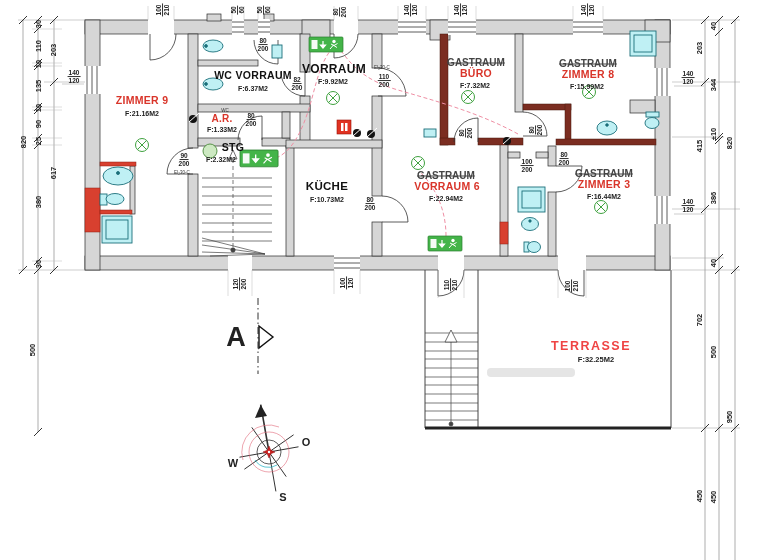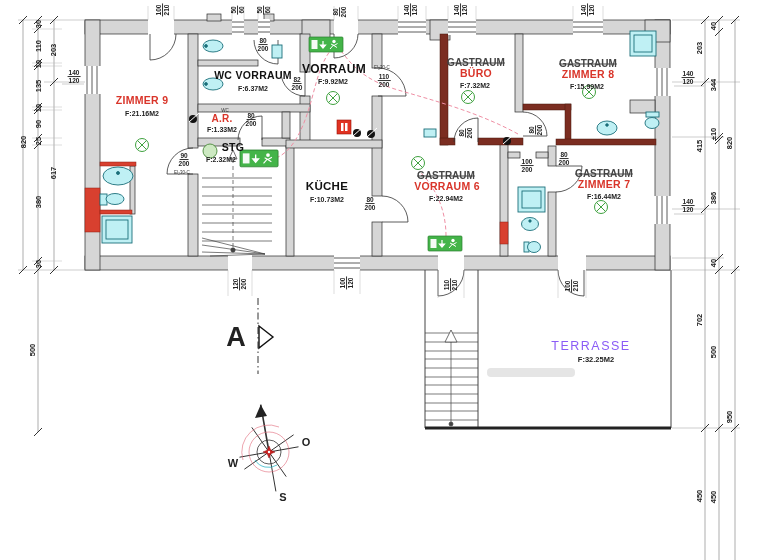--- a/index.html
+++ b/index.html
@@ -4,21 +4,21 @@
 <style>
   html,body{margin:0;padding:0;background:#fff;}
   #plan{position:relative;width:768px;height:560px;background:#ffffff;overflow:hidden;
         font-family:"Liberation Sans","DejaVu Sans",sans-serif;}
   #plan svg{position:absolute;left:0;top:0;}
   .lbl{position:absolute;transform:translate(-50%,-50%);white-space:nowrap;color:#111;}
   .room-name{font-weight:bold;font-size:10.5px;color:#d9352a;letter-spacing:.3px;}
   .room-name.black{color:#111;}
   .room-area{font-weight:bold;font-size:7px;color:#222;}
   .old-name{font-weight:bold;font-size:10px;color:#444;text-decoration:line-through;}
-  .terr-name{font-weight:normal;font-size:12.5px;color:#8b5cf6;letter-spacing:1.5px;}
+  .terr-name{font-weight:bold;font-size:12.5px;color:#ef4444;letter-spacing:1.5px;}
   .terr-area{font-weight:bold;font-size:7.5px;color:#222;padding-left:10px;}
   .sec-a{font-weight:bold;font-size:27px;color:#222;}
   .comp{font-weight:bold;font-size:11px;color:#222;}
   .tiny-note{position:absolute;transform:translate(-50%,-50%);font-size:4.5px;color:#333;white-space:nowrap;}
   .dim{position:absolute;transform:translate(-50%,-50%) rotate(-90deg);font-size:7.5px;font-weight:600;color:#222;white-space:nowrap;}
   .frac{position:absolute;transform:translate(-50%,-50%);display:flex;flex-direction:column;align-items:center;
         font-size:6.5px;font-weight:bold;line-height:1.15;color:#222;}
   .frac .n{border-bottom:1px solid #333;padding:0 1px;}
   .frac.rot{transform:translate(-50%,-50%) rotate(-90deg);}
 </style>
@@ -361,21 +361,21 @@
 
 <span class="lbl old-name" style="left:588px;top:63px">GASTRAUM</span>
 <span class="lbl room-name" style="left:588px;top:74px">ZIMMER 8</span>
 <span class="lbl room-area" style="left:587px;top:86px">F:15.99M2</span>
 
 <span class="lbl old-name" style="left:446px;top:175px">GASTRAUM</span>
 <span class="lbl room-name" style="left:447px;top:186px">VORRAUM 6</span>
 <span class="lbl room-area" style="left:446px;top:198px">F:22.94M2</span>
 
 <span class="lbl old-name" style="left:604px;top:173px">GASTRAUM</span>
-<span class="lbl room-name" style="left:604px;top:184px">ZIMMER 7</span>
+<span class="lbl room-name" style="left:604px;top:184px">ZIMMER 3</span>
 <span class="lbl room-area" style="left:604px;top:196px">F:16.44M2</span>
 
 <span class="lbl terr-name" style="left:591px;top:346px">TERRASSE</span>
 <span class="lbl terr-area" style="left:591px;top:359px">F:32.25M2</span>
 
 <span class="lbl sec-a" style="left:236px;top:337px">A</span>
 <span class="lbl comp" style="left:233px;top:463px">W</span>
 <span class="lbl comp" style="left:306px;top:442px">O</span>
 <span class="lbl comp" style="left:283px;top:497px">S</span>
 

